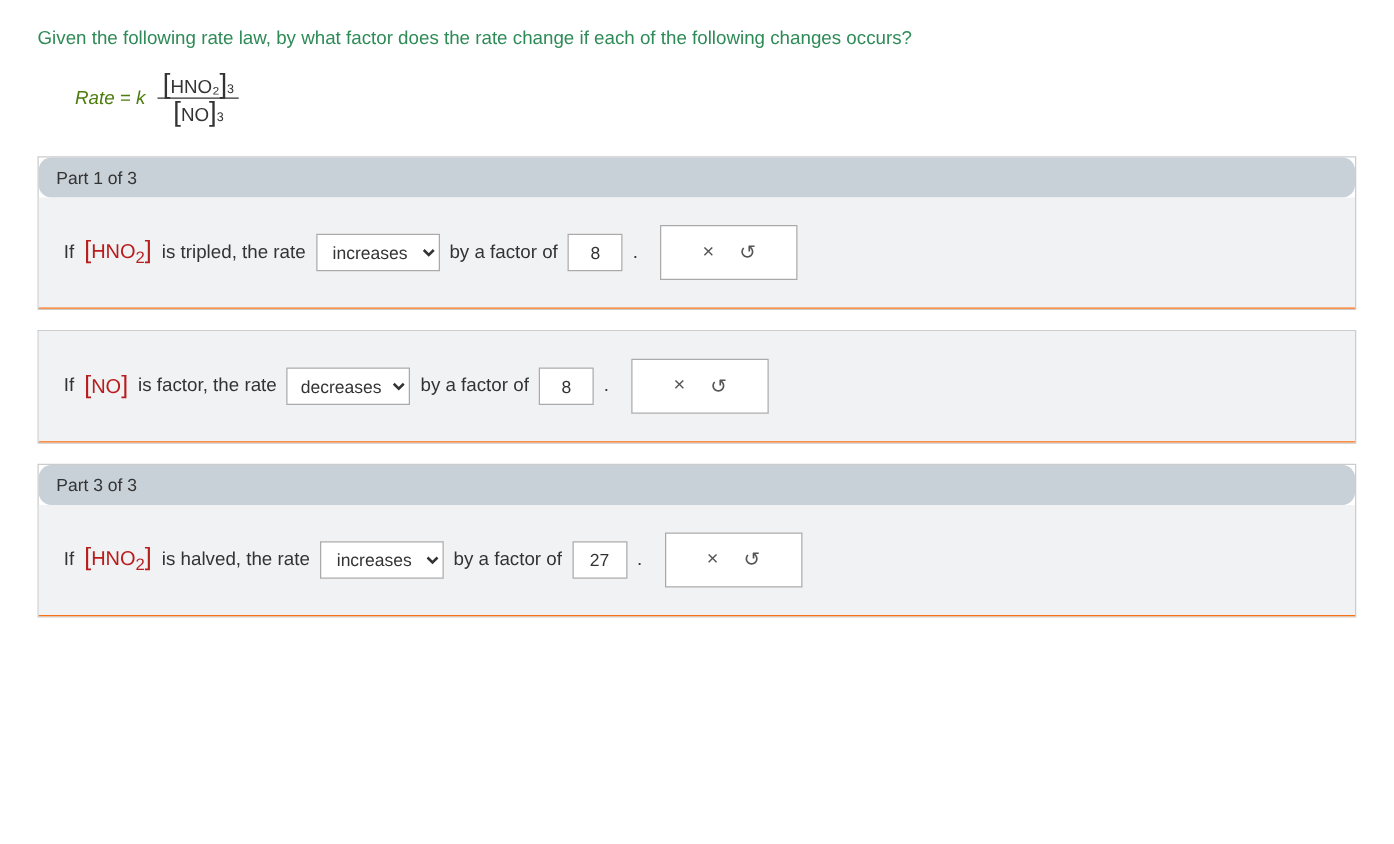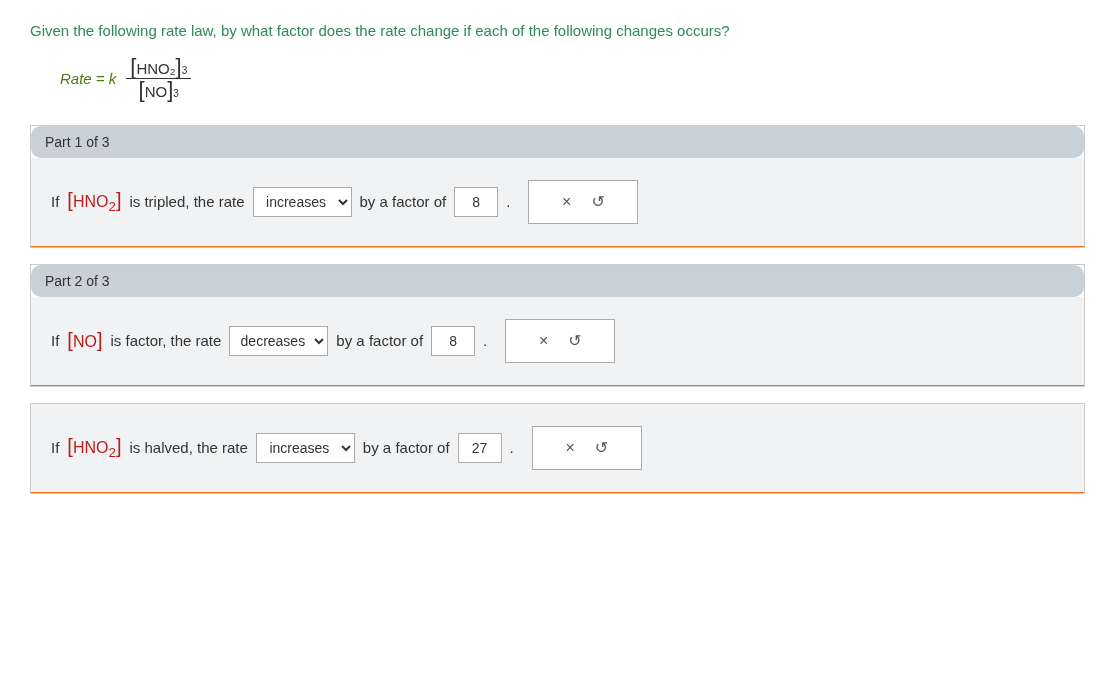--- a/index.html
+++ b/index.html
@@ -173,36 +173,36 @@
         <span class="static-text">by a factor of</span>
         <input type="text" class="factor-input" value="8" style="">
         <span class="dot">.</span>
         <div class="feedback-box">
           <span class="icon-x">×</span>
           <span class="icon-redo">↺</span>
         </div>
       </div>
     </div>
     <div class="part-section">
-      <div class="part-header">Part 2 of 3</div>
       <div class="part-body">
         <span class="static-text">If</span>
         <span class="bracket-label"><span style="font-size:20px">[</span>NO<span style="font-size:20px">]</span></span>
         <span class="static-text">is factor, the rate</span>
         <select class="rate-select"><option value="increases">increases</option><option value="decreases" selected="">decreases</option></select>
         <span class="static-text">by a factor of</span>
         <input type="text" class="factor-input" value="8" style="">
         <span class="dot">.</span>
         <div class="feedback-box">
           <span class="icon-x">×</span>
           <span class="icon-redo">↺</span>
         </div>
       </div>
     </div>
     <div class="part-section">
+      <div class="part-header">Part 3 of 3</div>
       <div class="part-body">
         <span class="static-text">If</span>
         <span class="bracket-label"><span style="font-size:20px">[</span>HNO<sub>2</sub><span style="font-size:20px">]</span></span>
         <span class="static-text">is halved, the rate</span>
         <select class="rate-select"><option value="increases">increases</option><option value="decreases">decreases</option></select>
         <span class="static-text">by a factor of</span>
         <input type="text" class="factor-input" value="27" style="">
         <span class="dot">.</span>
         <div class="feedback-box">
           <span class="icon-x">×</span>

